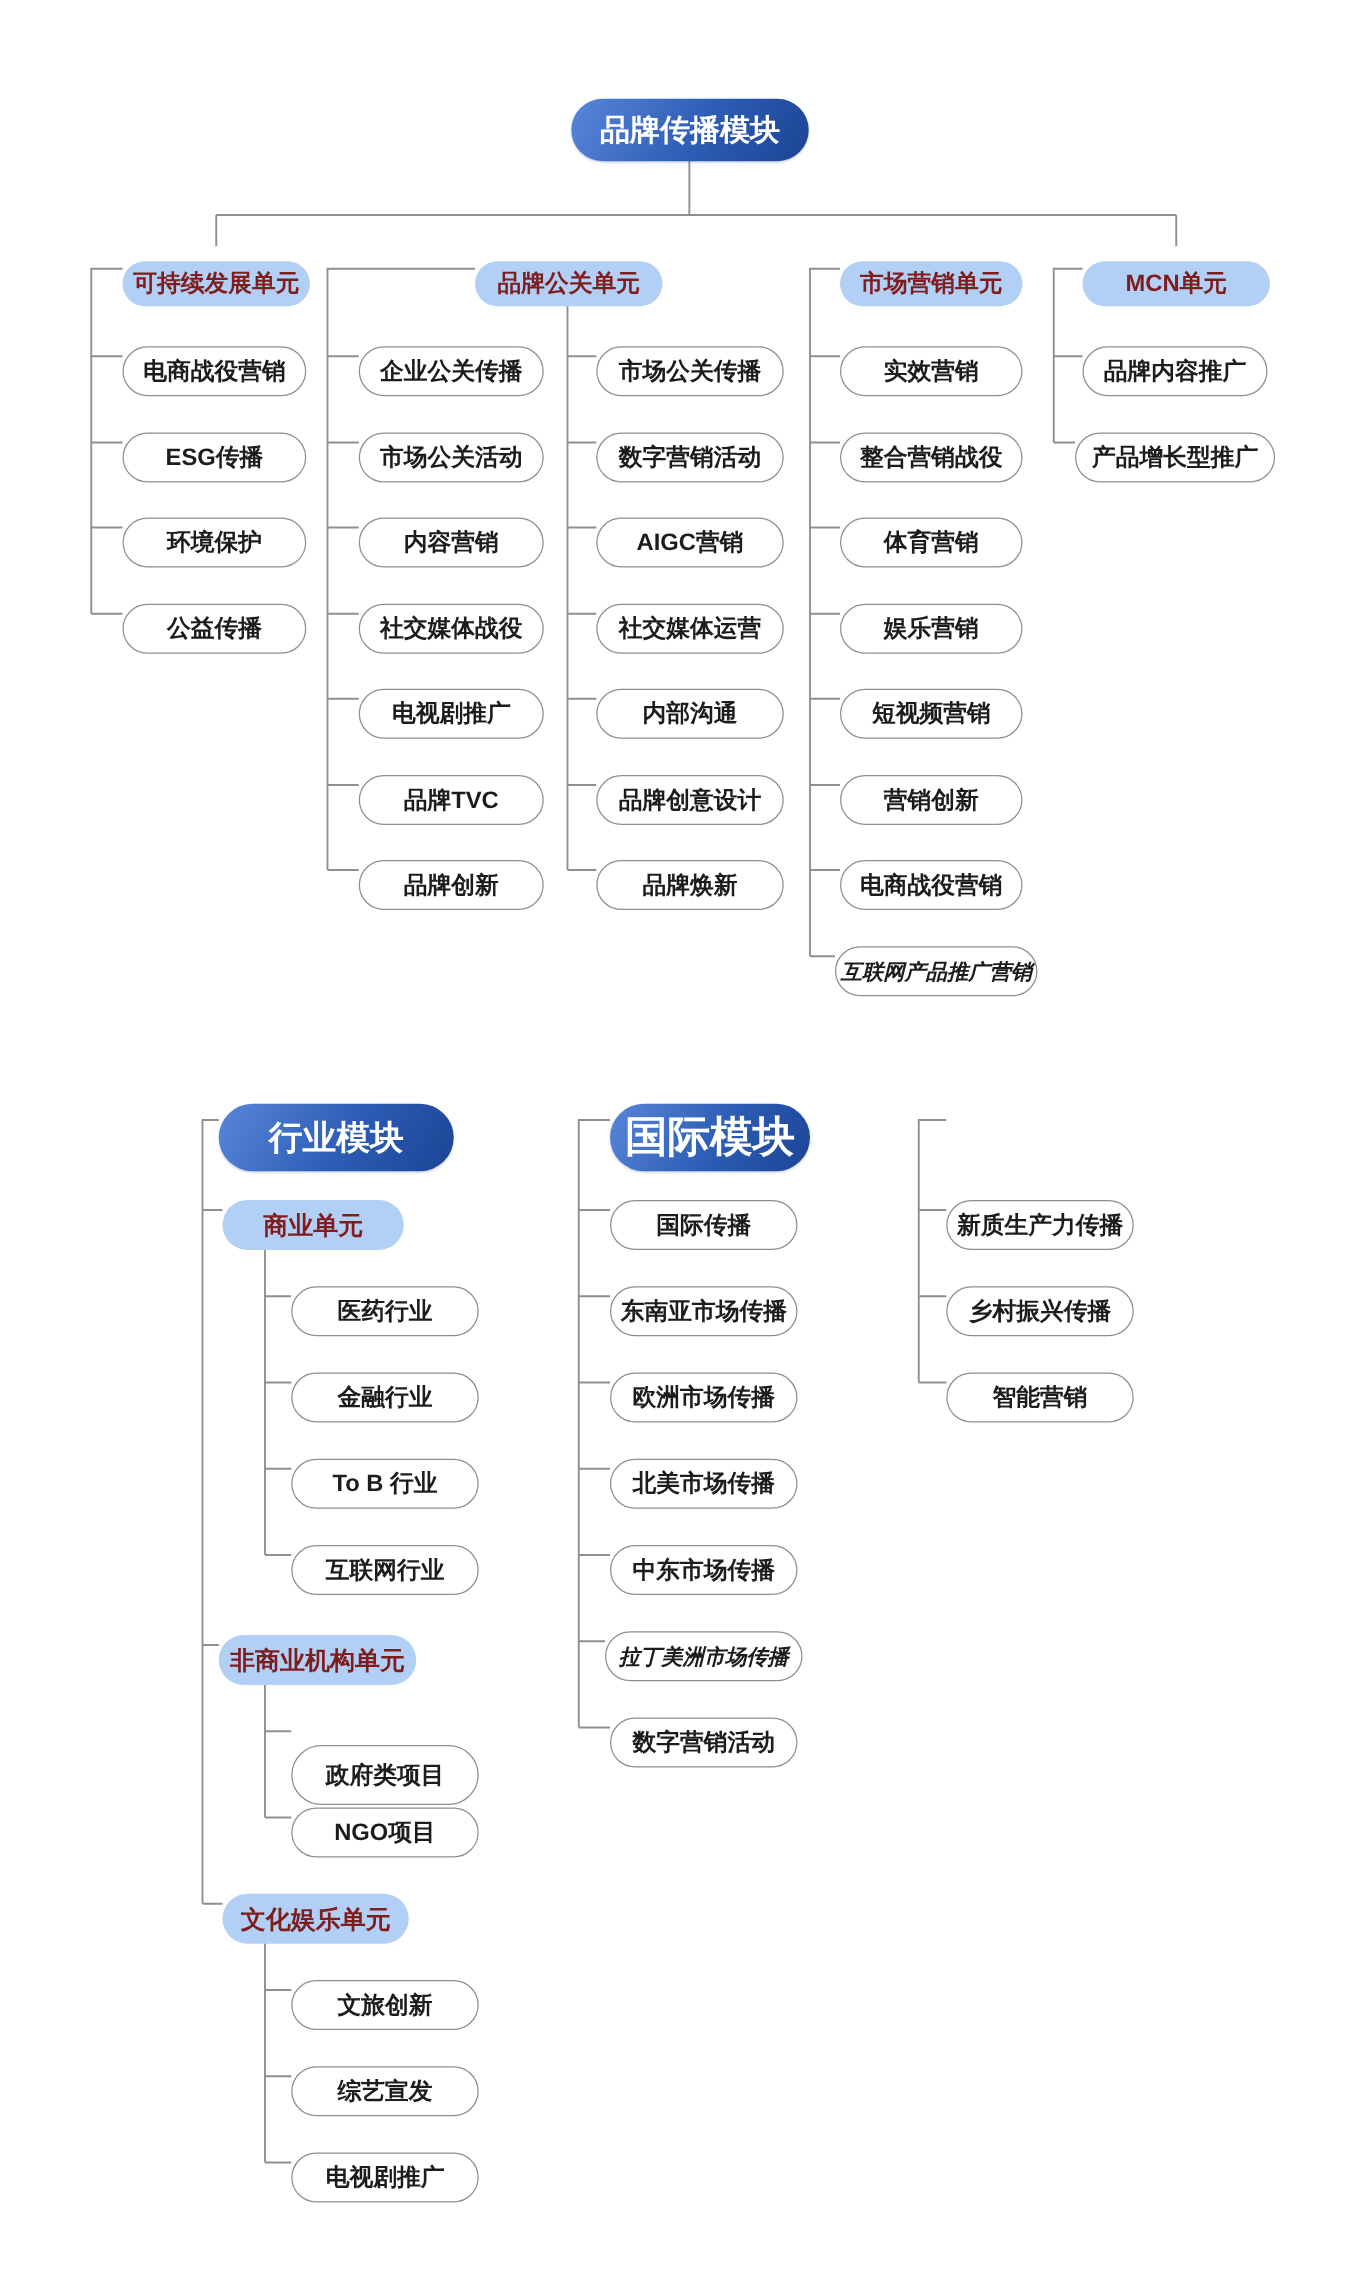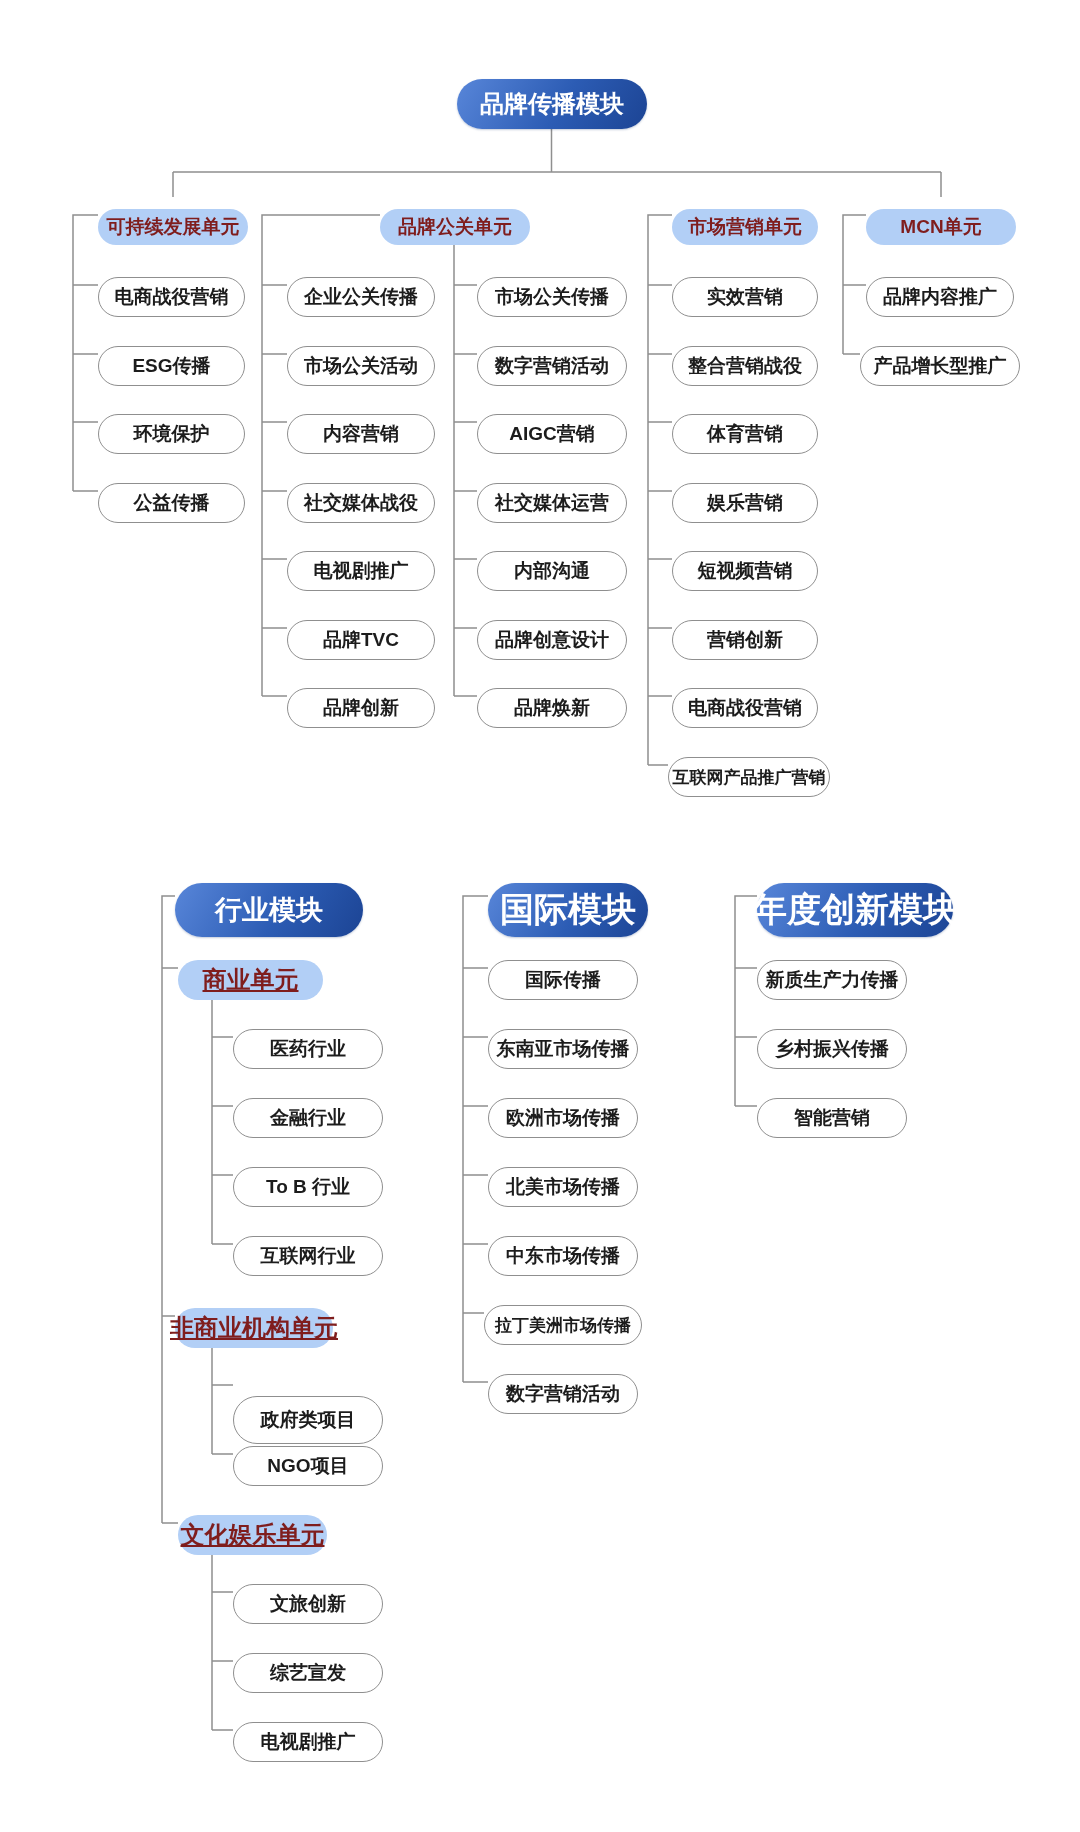--- a/index.html
+++ b/index.html
@@ -13,21 +13,21 @@
     white-space:nowrap; border-radius:999px; box-sizing:border-box; text-align:center;margin-top:12px;
   }
   .dark {
     background:linear-gradient(120deg,#5886d9 0%,#2c5cb4 55%,#1c4494 100%);
     color:#ffffff; font-weight:700;
     box-shadow:0 1px 2px rgba(20,50,110,0.25);
   }
   .light { background:#b2cff6; color:#7f1d1d; font-weight:700; }
   .white { background:#ffffff; border:1.5px solid #8f8f8f; color:#1c1c1c; font-weight:600; }
   .fs24 { font-size:24px; }  .fs26 { font-size:34px; }  .fs27 { font-size:27px; }
-  .fs20 { font-size:24px;text-decoration:underline; }  .fs19 { font-size:19px; }  .tight { font-size:17px; }
+  .fs20 { font-size:20px; }  .fs19 { font-size:19px; }  .tight { font-size:17px;font-style:italic; }
 </style>
 </head>
 <body>
 
 <div id="canvas">
 
   <svg id="connectors" width="1080" height="1832" viewBox="0 0 1080 1832" fill="none" stroke="#8f8f8f" stroke-width="1.5">
     <path d="M551.5,117 V172 M173,172 H941 M173,172 V197 M941,172 V197"></path>
     <path d="M98,215 H73 V491 M73,285 H98 M73,354 H98 M73,422 H98 M73,491 H98"></path>
     <path d="M380,215 H262 V696 M262,285 H287 M262,354 H287 M262,422 H287 M262,491 H287 M262,559 H287 M262,628 H287 M262,696 H287"></path>
@@ -98,18 +98,17 @@
 
   <div class="pill dark fs26" style="left:488px;top:871px;width:160px;height:54px">国际模块</div>
   <div class="pill white fs19" style="left:488px;top:948px;width:150px;height:40px">国际传播</div>
   <div class="pill white fs19" style="left:488px;top:1017px;width:150px;height:40px">东南亚市场传播</div>
   <div class="pill white fs19" style="left:488px;top:1086px;width:150px;height:40px">欧洲市场传播</div>
   <div class="pill white fs19" style="left:488px;top:1155px;width:150px;height:40px">北美市场传播</div>
   <div class="pill white fs19" style="left:488px;top:1224px;width:150px;height:40px">中东市场传播</div>
   <div class="pill white tight" style="left:484px;top:1293px;width:158px;height:40px">拉丁美洲市场传播</div>
   <div class="pill white fs19" style="left:488px;top:1362px;width:150px;height:40px">数字营销活动</div>
 
-  <div class="pill dark fs26" style="left:757px;top:871px;width:196px;height:54px">年度创新模块</div>
   <div class="pill white fs19" style="left:757px;top:948px;width:150px;height:40px">新质生产力传播</div>
   <div class="pill white fs19" style="left:757px;top:1017px;width:150px;height:40px">乡村振兴传播</div>
   <div class="pill white fs19" style="left:757px;top:1086px;width:150px;height:40px">智能营销</div>
 
 </div>
 
 </body></html>

